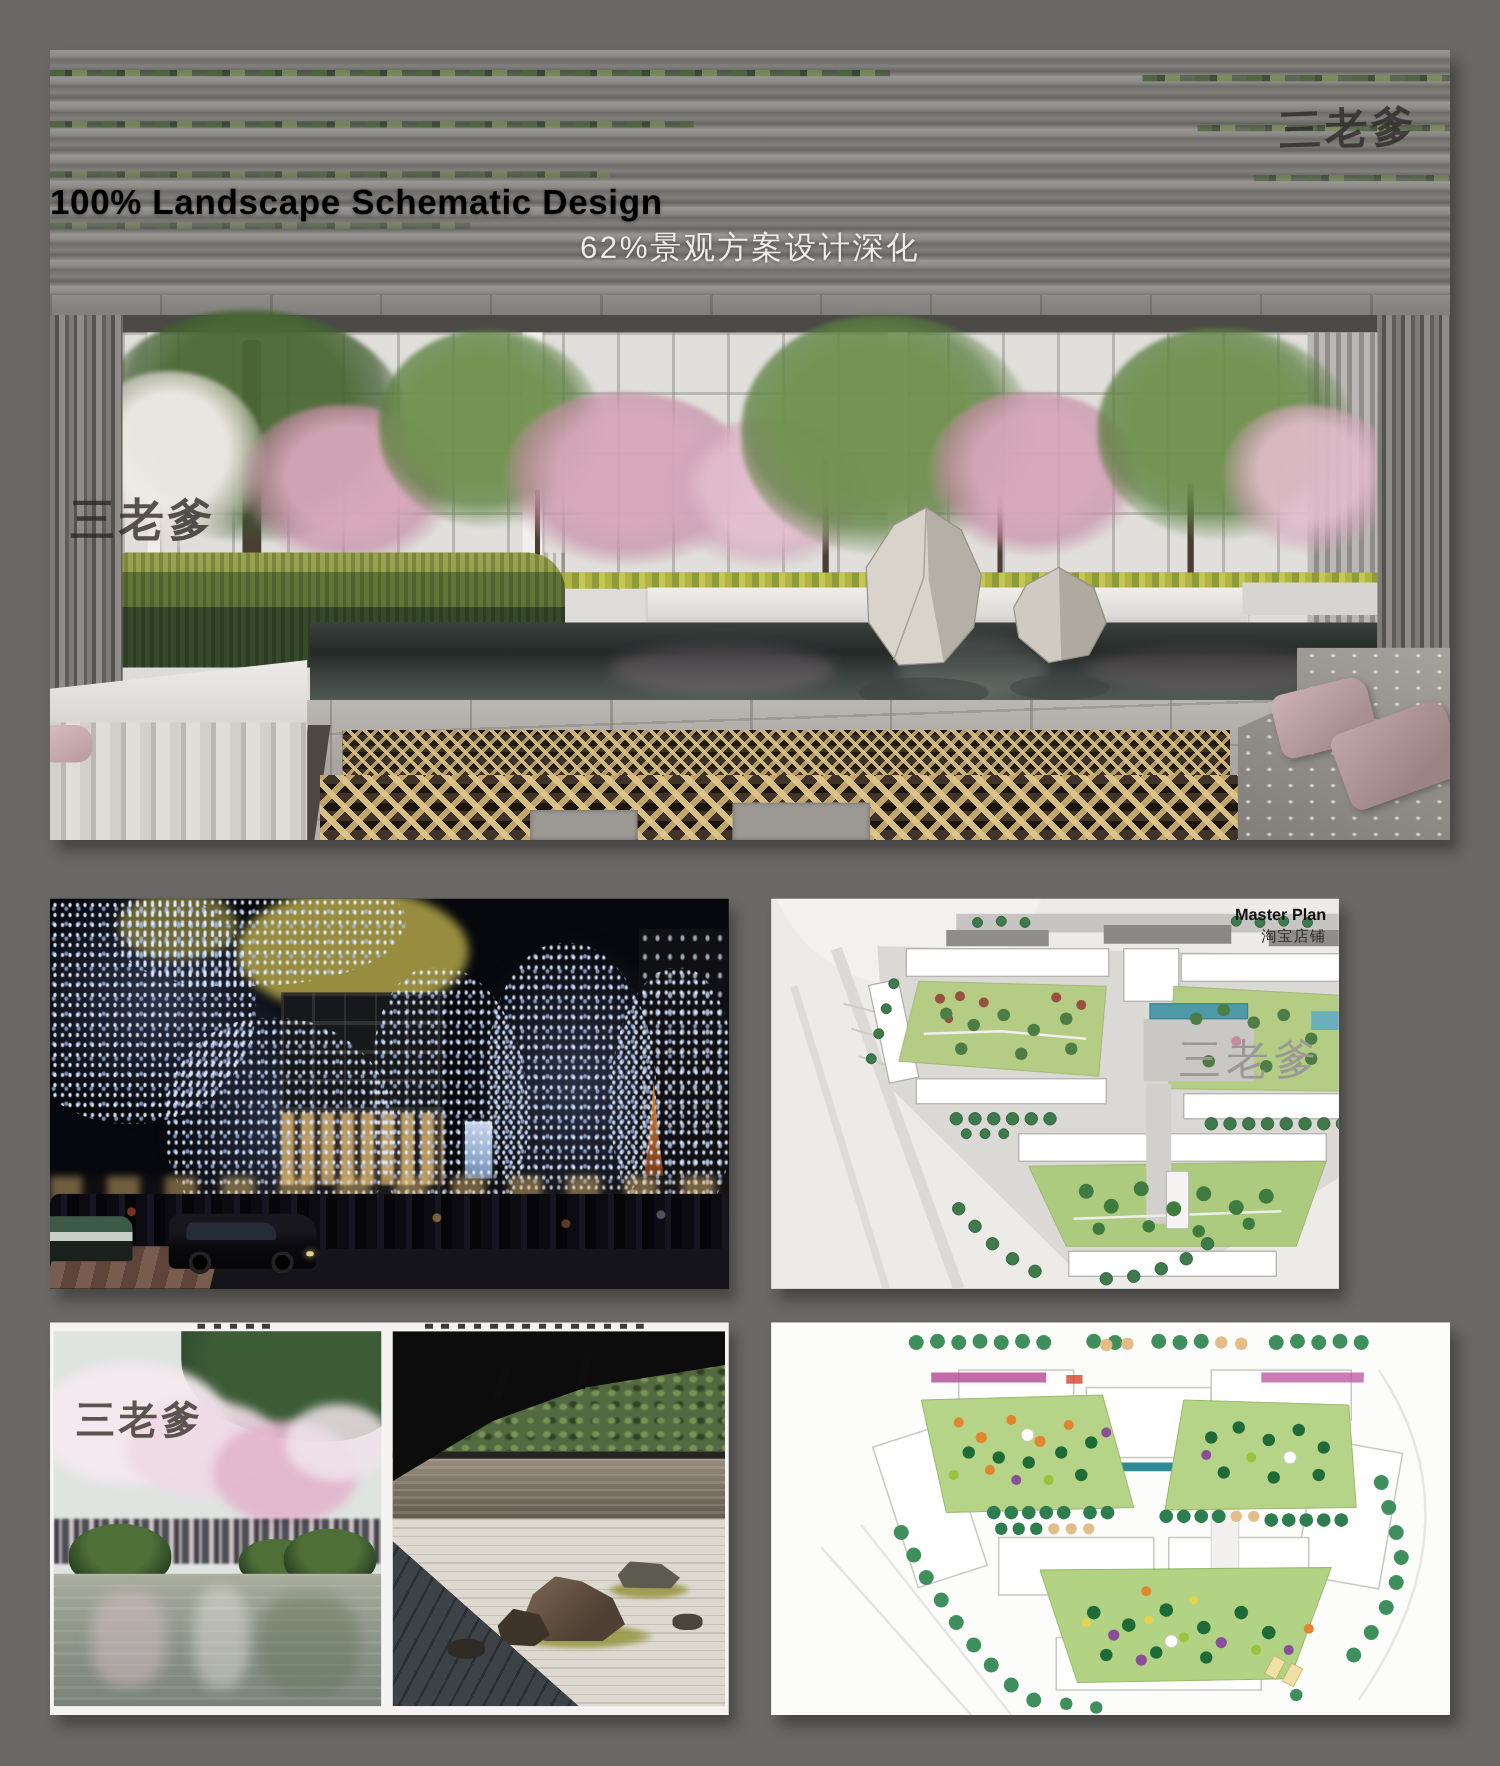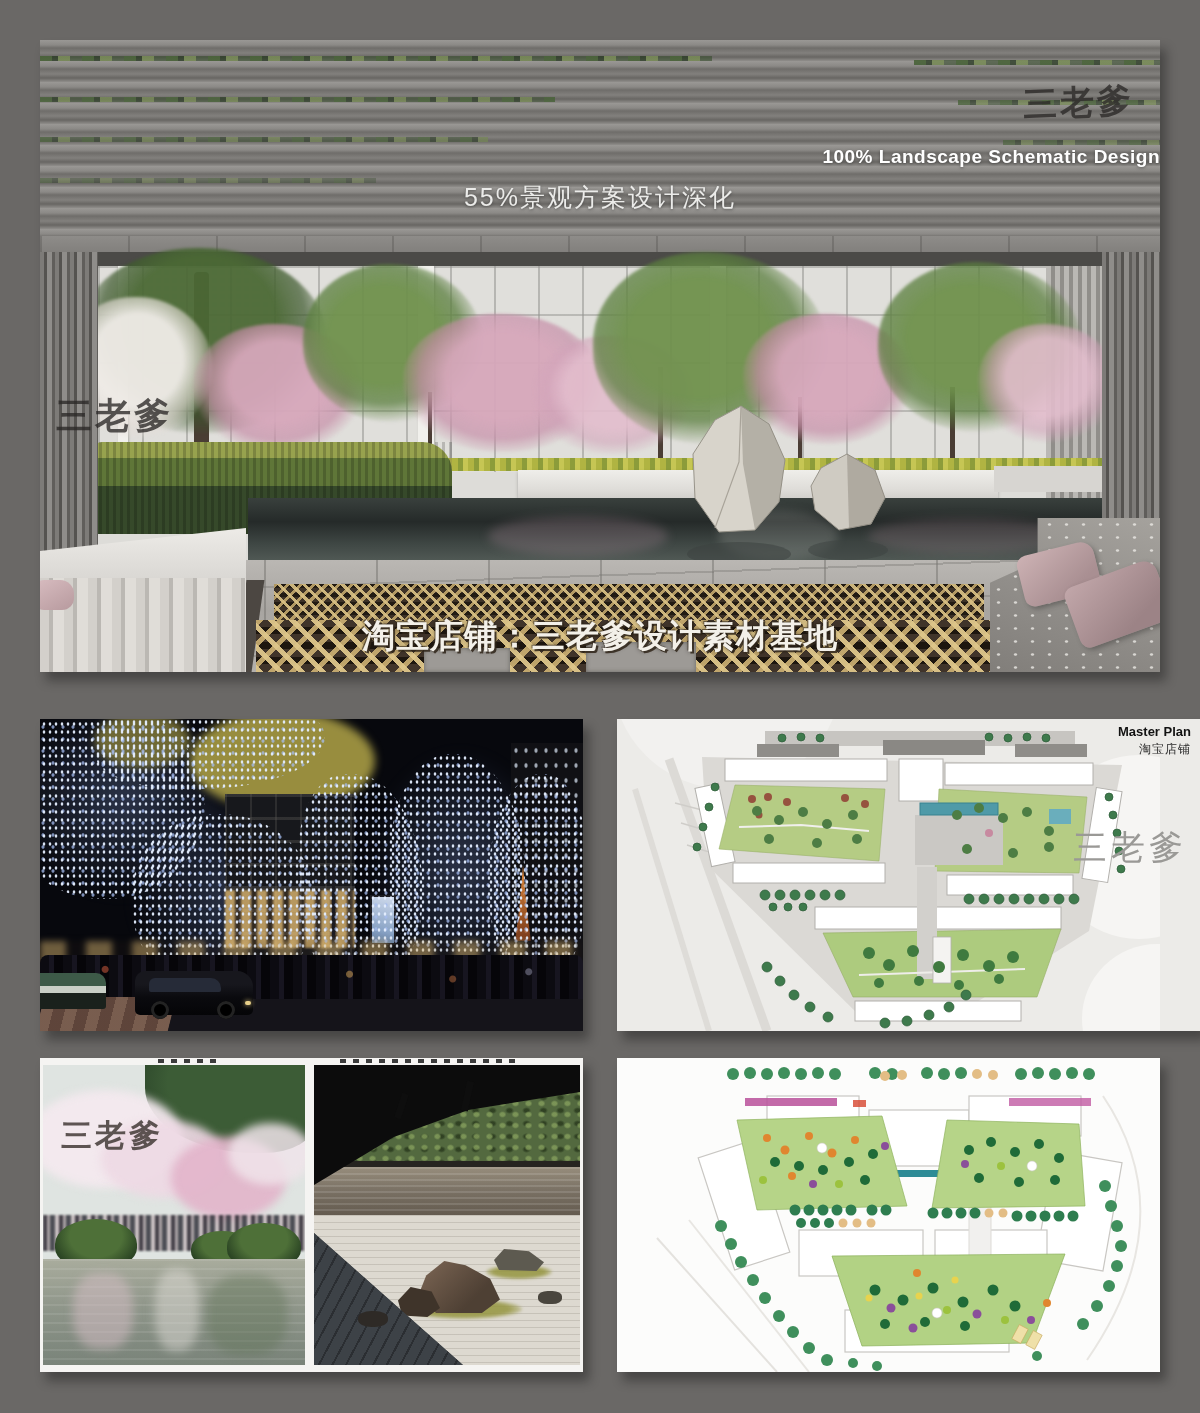--- a/index.html
+++ b/index.html
@@ -16,22 +16,22 @@
   .ceiling {
     position:absolute; left:0; top:0; width:100%; height:214px;
     background:repeating-linear-gradient(180deg,#9a9895 0px,#8b8986 5px,#6f6d6a 8px,#82807d 13px,#686663 17px,#908e8b 21px);
   }
   .gstrip { position:absolute; height:5px;
     background:repeating-linear-gradient(90deg,rgba(72,98,56,.9) 0 12px,rgba(38,56,32,.75) 12px 18px,rgba(118,138,84,.85) 18px 30px,rgba(55,76,45,.6) 30px 42px);
     filter:blur(.4px); }
   .beam-band { position:absolute; left:0; top:196px; width:100%; height:36px;
     background:linear-gradient(180deg,#8e8c89,#7b7976 70%,#6e6c69);
     background-image:repeating-linear-gradient(90deg,rgba(60,58,55,.25) 0 2px,transparent 2px 88px),linear-gradient(180deg,#8e8c89,#7b7976 70%,#6e6c69); }
-  .hero-title-en { position:absolute; left:0; right:0; top:106px; text-align:right;
-    color:#ffffff; font-size:19px; font-weight:bold; letter-spacing:.5px; text-shadow:0 1px 3px rgba(40,40,40,.5); }
+  .hero-title-en { position:absolute; left:0; right:0; top:106px; text-align:left;
+    color:#000000; font-size:28px; font-weight:bold; letter-spacing:.5px; text-shadow:0 1px 3px rgba(40,40,40,.5); }
   .hero-title-zh { position:absolute; left:0; right:0; top:141px; text-align:center;
     color:#ebebe9; font-size:25px; letter-spacing:2px; text-shadow:0 1px 3px rgba(40,40,40,.5); }
   .col-slats { position:absolute; top:212px; width:58px; height:332px;
     background:repeating-linear-gradient(90deg,#7d7b78 0 4px,#555350 4px 7px,#8f8d8a 7px 12px,#605e5b 12px 15px); }
   .col-left { left:0; }
   .col-right { right:0; height:360px; }
 
   .scene { position:absolute; left:58px; top:212px; width:1004px; height:320px; background:#dddcd8; }
   .soffit { position:absolute; left:0; top:0; width:100%; height:14px; background:#4b4a47; }
   .facade { position:absolute; left:0; top:14px; width:100%; height:206px; background:#e0dfdb;
@@ -140,21 +140,21 @@
   .nt-taxi { position:absolute; left:95px; bottom:16px; width:118px; height:44px;
     background:linear-gradient(180deg,#17171d 0 30%,#0a0a0e 60%,#050507); border-radius:10px 16px 5px 5px; }
   .nt-taxi .win { position:absolute; left:14px; top:7px; width:72px; height:14px; background:#262b38; border-radius:6px 10px 2px 2px; }
   .nt-taxi .wheel { position:absolute; bottom:-4px; width:18px; height:18px; border-radius:50%; background:#000; box-shadow:inset 0 0 0 3px #232323; }
   .nt-taxi .lamp { position:absolute; right:2px; bottom:10px; width:6px; height:4px; background:#e8d08a; border-radius:2px; box-shadow:0 0 5px #e8d08a; }
   .nt-car2 { position:absolute; left:-8px; bottom:22px; width:74px; height:36px; border-radius:6px 10px 3px 3px;
     background:linear-gradient(180deg,#3d5a48 0 35%,#c9cfc6 35% 55%,#1a211c 55%); }
   .nt-pole { position:absolute; left:292px; top:118px; width:3px; height:156px; background:#1b1b21; }
 
   
-  .master { left:617px; top:719px; width:584px; height:312px; background:#ecebe8; }
+  .master { left:617px; top:719px; width:454px; height:312px; background:#ecebe8; }
   .mp-title-en { position:absolute; right:10px; top:5px; font-size:13px; font-weight:bold; color:#121212; }
   .mp-title-zh { position:absolute; right:10px; top:22px; font-size:12px; color:#2a2a2a; letter-spacing:1px; }
   .mp-wm { position:absolute; right:14px; top:106px; font-size:34px; color:#9a9996; letter-spacing:4px;
     font-family:"Liberation Serif","DejaVu Serif",serif; }
 
   
   .photos { left:40px; top:1058px; width:543px; height:314px; background:#f5f4f2; }
   .caption-marks { position:absolute; top:1px; height:4px;
     background:repeating-linear-gradient(90deg,#3c3c3c 0 6px,transparent 6px 13px); }
   .ph-left { position:absolute; left:3px; top:7px; width:262px; height:300px; background:#dfe4e1; overflow:hidden; }
@@ -204,21 +204,21 @@
     <div class="gstrip" style="left:0;top:16px;width:60%;"></div>
     <div class="gstrip" style="right:0;top:20px;width:22%;"></div>
     <div class="gstrip" style="left:0;top:57px;width:46%;opacity:.9;"></div>
     <div class="gstrip" style="right:0;top:60px;width:18%;opacity:.85;"></div>
     <div class="gstrip" style="left:0;top:97px;width:40%;opacity:.75;"></div>
     <div class="gstrip" style="right:0;top:100px;width:14%;opacity:.7;"></div>
     <div class="gstrip" style="left:0;top:138px;width:30%;opacity:.55;"></div>
     <div class="beam-band"></div>
 
     <div class="hero-title-en">100% Landscape Schematic Design</div>
-    <div class="hero-title-zh">55%景观方案设计深化</div>
+    <div class="hero-title-zh">62%景观方案设计深化</div>
     <div class="wm-dark wm-hero-tr">三老爹</div>
 
     <div class="scene">
       <div class="facade"></div>
       <div class="soffit"></div>
       <div class="pier" style="left:320px;"></div>
       <div class="pier" style="left:612px;"></div>
       <div class="pier" style="left:20px;width:10px;"></div>
       <div class="scene-right-slats"></div>
 
@@ -275,21 +275,20 @@
     </div>
     <div class="bench-left">
       <div class="top-face"></div>
       <div class="front-face"></div>
     </div>
     <div class="cushion" style="left:-6px;top:540px;width:40px;height:30px;background:linear-gradient(150deg,#d8bcc0,#b79a9e);"></div>
     <div class="bench-right"></div>
     <div class="cushion" style="right:62px;top:508px;width:78px;height:52px;transform:rotate(-14deg);background:linear-gradient(150deg,#cdb2b4,#a98f92 75%);box-shadow:2px 3px 5px rgba(60,58,55,.45);"></div>
     <div class="cushion" style="right:-6px;top:532px;width:96px;height:64px;transform:rotate(-20deg);background:linear-gradient(150deg,#c2a7aa,#9c8386 75%);box-shadow:2px 3px 5px rgba(60,58,55,.45);"></div>
 
-    <div class="wm-hero-bottom">淘宝店铺：三老爹设计素材基地</div>
   </div>
 
   <div class="panel night">
     <div class="nt-glow" style="left:-30px;top:-20px;width:230px;height:200px;"></div>
     <div class="nt-glow" style="left:90px;top:80px;width:210px;height:200px;"></div>
     <div class="nt-glow" style="left:330px;top:30px;width:180px;height:240px;"></div>
     <div class="nt-foliage" style="left:150px;top:-8px;width:185px;height:100px;background:rgba(178,164,72,.85);"></div>
     <div class="nt-foliage" style="left:55px;top:-6px;width:95px;height:55px;background:rgba(150,140,62,.7);"></div>
 
     <div class="nt-building">

